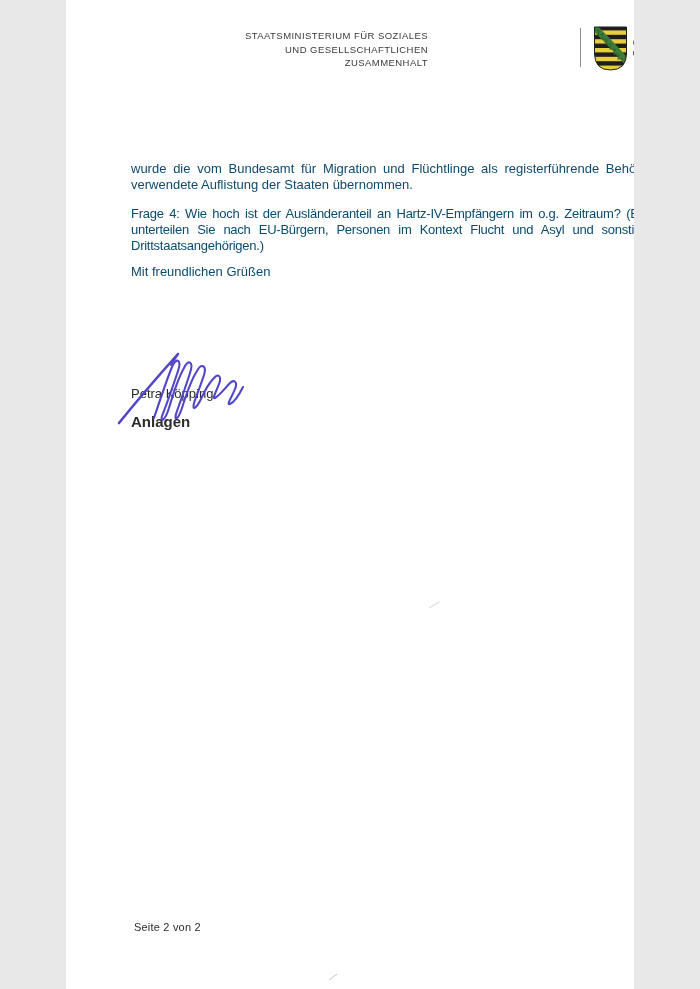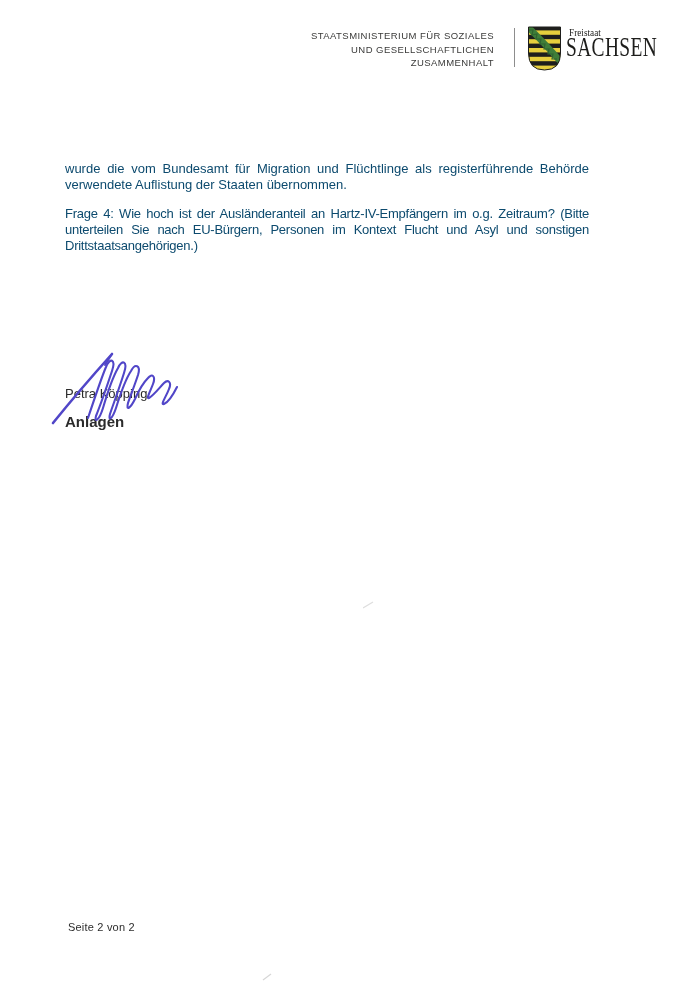--- a/index.html
+++ b/index.html
@@ -1,18 +1,18 @@
 <!DOCTYPE html>
 <html lang="de"><head>
 <meta charset="utf-8">
 <style>
   html,body{margin:0;padding:0;background:#e8e8e8;}
   .page{
     position:relative;
-    width:700px;height:989px;
+    width:568px;height:989px;
     margin:0 auto;
     background:#ffffff;
     overflow:hidden;
     font-family:"Liberation Sans","DejaVu Sans",sans-serif;
     color:#2b2b2b;
   }
 
   
   .ministry{
     position:absolute;
@@ -145,20 +145,21 @@
     </g>
     <path d="M1.5,1 H33.5 V27 Q33.5,44 17.5,44 Q1.5,44 1.5,27 Z" fill="none" stroke-width="1" stroke="#1e1e1c"></path>
   </svg>
 
   <div class="brand-top">Freistaat</div>
   <div class="brand-name">SACHSEN</div>
 
   <div class="body-text">
     <p>wurde die vom Bundesamt für Migration und Flüchtlinge als registerführende Behörde verwendete Auflistung der Staaten übernommen.</p>
     <p class="bold">Frage 4: Wie hoch ist der Ausländeranteil an Hartz-IV-Empfängern im o.g. Zeitraum? (Bitte unterteilen Sie nach EU-Bürgern, Personen im Kontext Flucht und Asyl und sonstigen Drittstaatsangehörigen.)</p>
+    <p class="closing">Mit freundlichen Grüßen</p>
   </div>
 
   <div class="signer-name">Petra Köpping</div>
 
   <svg class="signature" viewBox="0 0 140 88">
     <g fill="none" stroke-linecap="round" stroke-linejoin="round" stroke="#5146c8">
 
       <path d="M5,79 C22,58 46,30 64,10" stroke-width="2.6"></path>
       <path d="M64,10 L57,21" stroke-width="2"></path>
 

